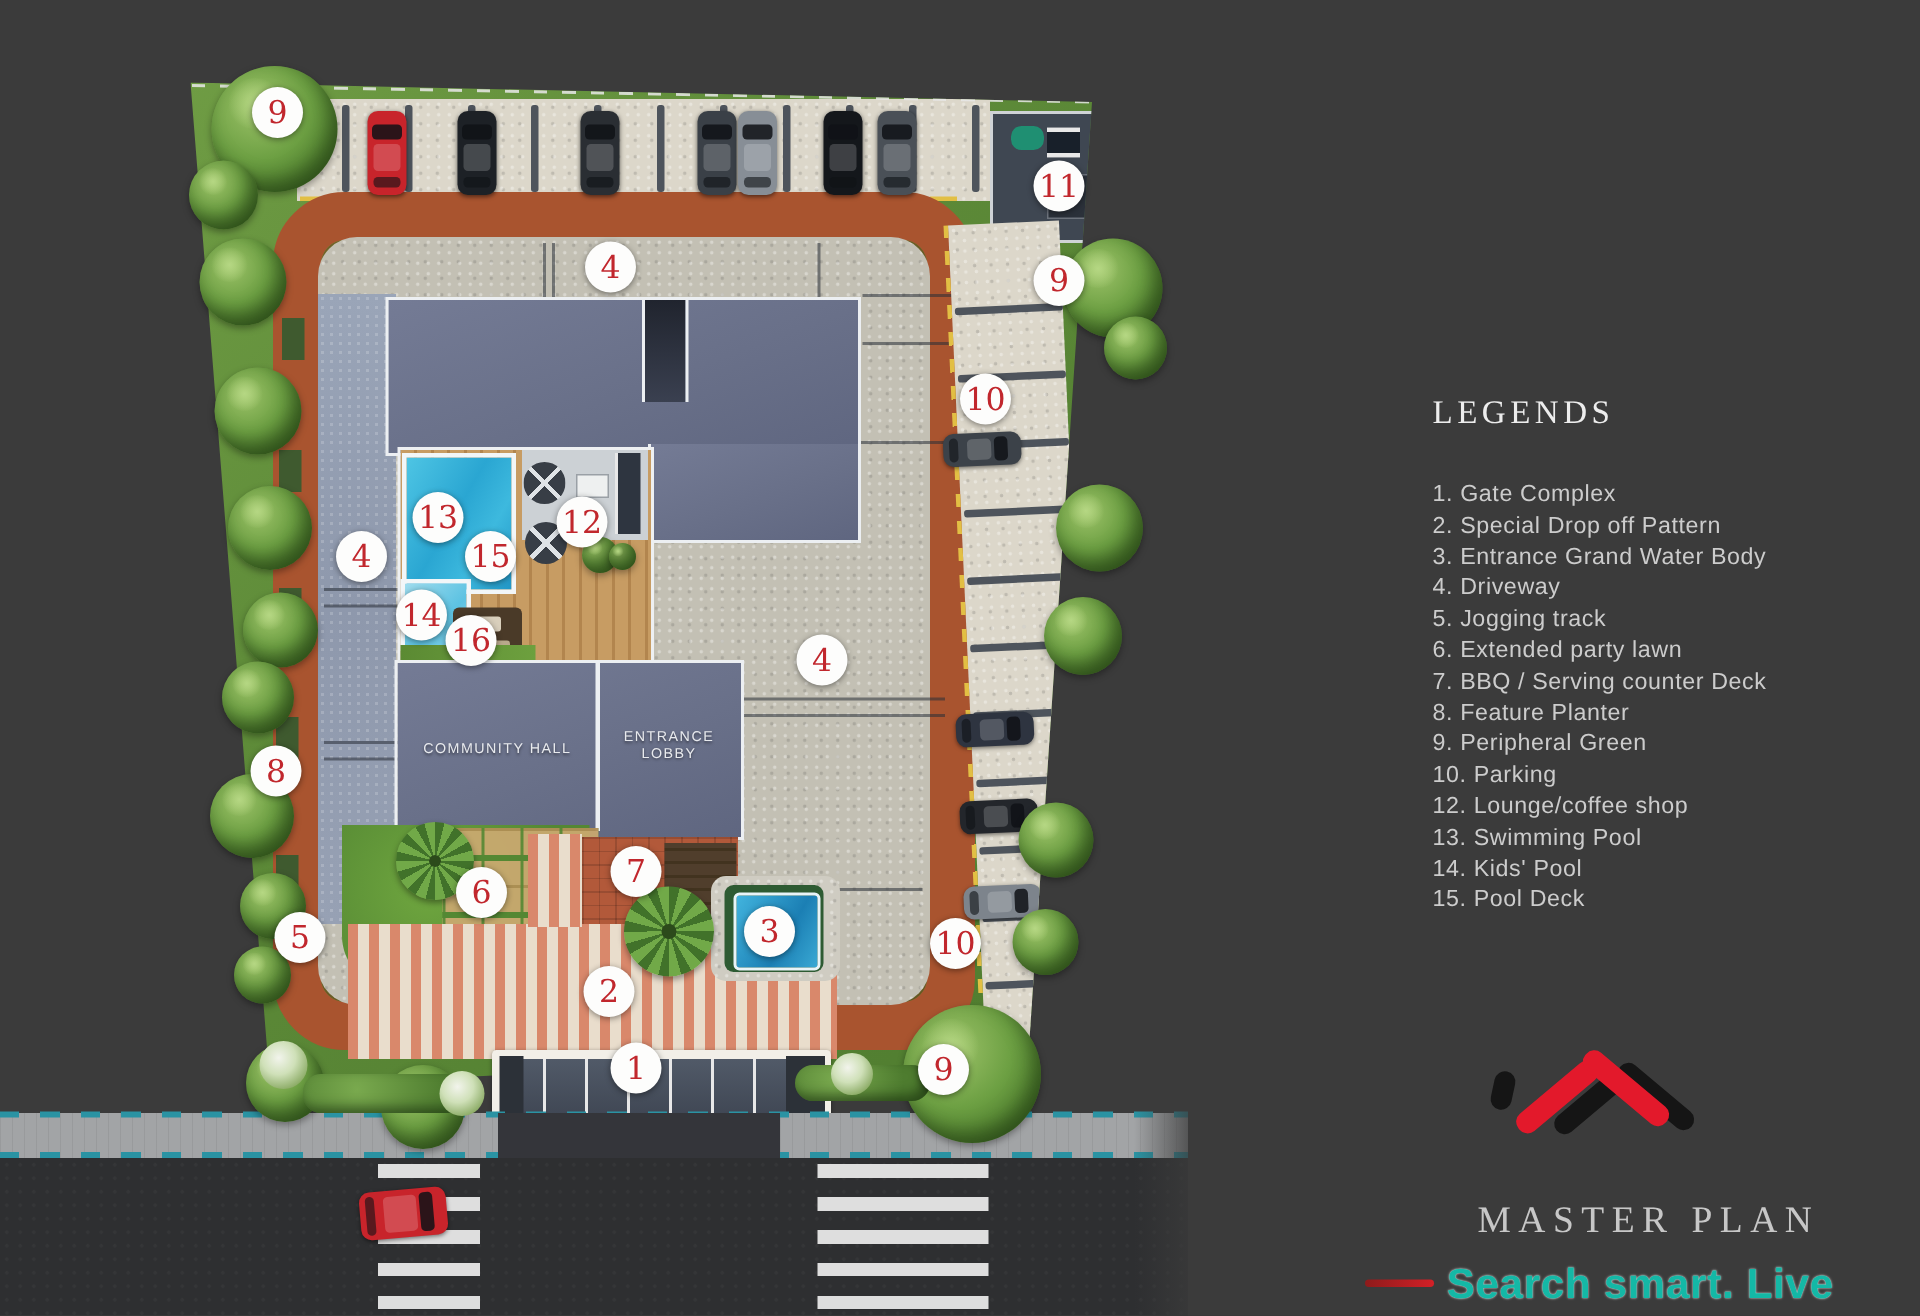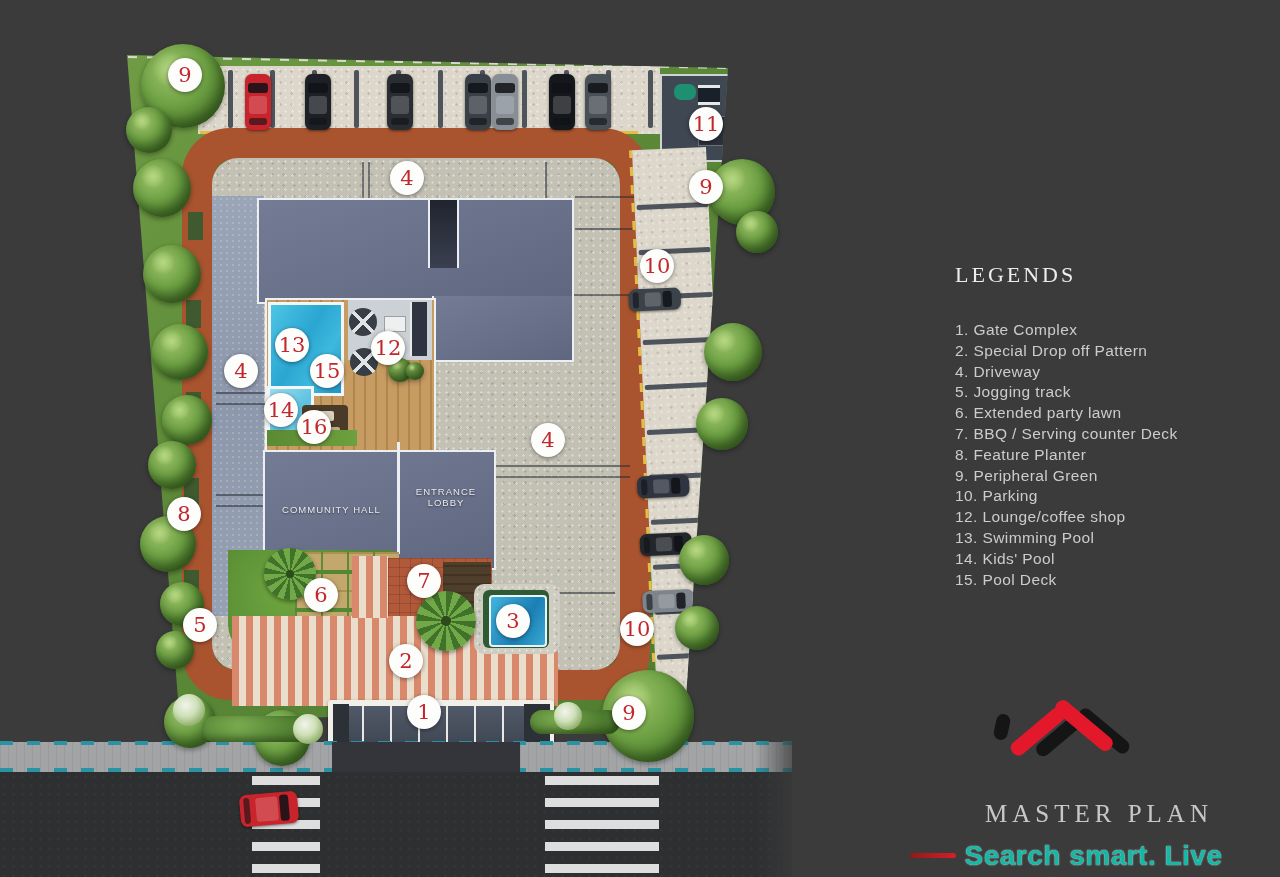--- a/index.html
+++ b/index.html
@@ -155,21 +155,21 @@
 
     <div class="abs" style="left:302px;top:405px;width:46px;height:40px;background:#4a3a28;border-radius:4px;"></div>
     <div class="abs" style="left:308px;top:411px;width:26px;height:10px;background:#d9cfbc;border-radius:2px;"></div>
     <div class="abs" style="left:308px;top:427px;width:10px;height:12px;background:#d9cfbc;border-radius:2px;"></div>
     <div class="abs" style="left:326px;top:427px;width:14px;height:12px;background:#b9a98c;border-radius:2px;"></div>
 
     <div class="abs" style="left:267px;top:430px;width:90px;height:16px;background:linear-gradient(90deg,#5b8a33,#6da03e);"></div>
     <div class="abs tree" style="left:388px;top:358px;width:24px;height:24px;"></div>
     <div class="abs tree" style="left:406px;top:362px;width:18px;height:18px;"></div>
 
-    <div class="abs bldg" style="left:263px;top:450px;width:229px;height:116px;">
+    <div class="abs bldg" style="left:263px;top:440px;width:229px;height:116px;">
       <div class="bldg-label" style="position:absolute;left:0;right:96px;top:52px;">COMMUNITY HALL</div>
     </div>
     <div class="abs" style="left:397px;top:442px;width:3px;height:112px;background:#eceff2;"></div>
     <div class="abs bldg-label" style="left:400px;top:486px;width:92px;">
       <div>ENTRANCE</div>
       <div>LOBBY</div>
     </div>
 
     <div class="abs" style="left:228px;top:550px;width:165px;height:108px;border-radius:0 0 0 34px;
          background:radial-gradient(circle at 35% 40%,#6fa63f,#548733 75%);"></div>
@@ -364,20 +364,21 @@
       <div class="marker" style="left:389px;top:644px;">2</div>
       <div class="marker" style="left:407px;top:695px;">1</div>
       <div class="marker" style="left:612px;top:696px;">9</div>
     </div>
 
   <div id="legend">
     <h2>LEGENDS</h2>
     <ul id="legend-list">
         <li>1. Gate Complex</li>
         <li>2. Special Drop off Pattern</li>
+        <li>3. Entrance Grand Water Body</li>
         <li>4. Driveway</li>
         <li>5. Jogging track</li>
         <li>6. Extended party lawn</li>
         <li>7. BBQ / Serving counter Deck</li>
         <li>8. Feature Planter</li>
         <li>9. Peripheral Green</li>
         <li>10. Parking</li>
         <li>12. Lounge/coffee shop</li>
         <li>13. Swimming Pool</li>
         <li>14. Kids' Pool</li>

